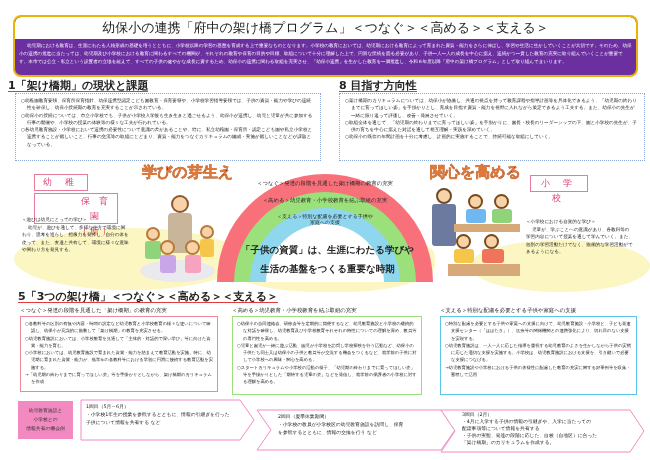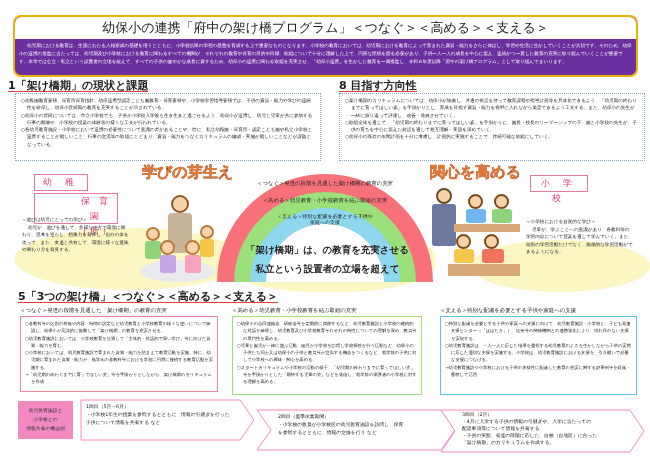--- a/index.html
+++ b/index.html
@@ -152,22 +152,22 @@
   <div class="arc" style="top:2px; width:216px; height:216px; background:#f7707a;"></div>
   <div class="arc" style="top:20px; width:182px; height:182px; background:#9be07a;"></div>
   <div class="arc" style="top:36px; width:150px; height:150px; background:#8fd6ef;"></div>
   <div class="arc" style="top:52px; width:118px; height:118px; background:#ffffff;"></div>
   <div class="arc-text" style="top:8px;">＜つなぐ＞発達の段階を見通した架け橋期の教育の充実</div>
   <div class="arc-text" style="top:25px;">＜高める＞幼児教育・小学校教育を結ぶ取組の充実</div>
   <div class="arc-text" style="top:41px; left:60px; width:100px; font-size:5px; line-height:6px;">＜支える＞特別な配慮を必要とする子供や家庭への支援</div>
 </div>
 
 <div class="center-msg">
-  <div>「架け橋期」は、の教育を充実させる</div>
-  <div>私立という設置者の立場を超えて</div>
+  <div>「子供の資質」は、生涯にわたる学びや</div>
+  <div>生活の基盤をつくる重要な時期</div>
 </div>
 
 <div class="sec-head" style="left:18px; top:292px;">5「3つの架け橋」＜つなぐ＞＜高める＞＜支える＞</div>
 
 <div class="sub-head" style="left:20px; top:306px;">＜つなぐ＞発達の段階を見通した「架け橋期」の教育の充実</div>
 <div class="box-col" style="left:20px; top:316px; width:198px; height:76px; border:1.2px solid #f08a9a;">
   <p>○各教科等の区別の有無や内容・時間の設定など幼児教育と小学校教育の様々な違いについて確認し、幼保小が意識的に協働して「架け橋期」の教育を充実させる。</p>
   <p>○幼児教育施設においては、小学校教育を見通して「主体的・対話的で深い学び」等に向けた資質・能力を育む。</p>
   <p>○小学校においては、幼児教育施設で育まれた資質・能力を踏まえて教育活動を実施。特に、幼児期に育まれた資質・能力が、低学年の各教科等における学習に円滑に接続する教育活動を実施する。</p>
   <p class="arrow-line">→「幼児期の終わりまでに育ってほしい姿」等を手掛かりとしながら、架け橋期のカリキュラムを作成</p>

